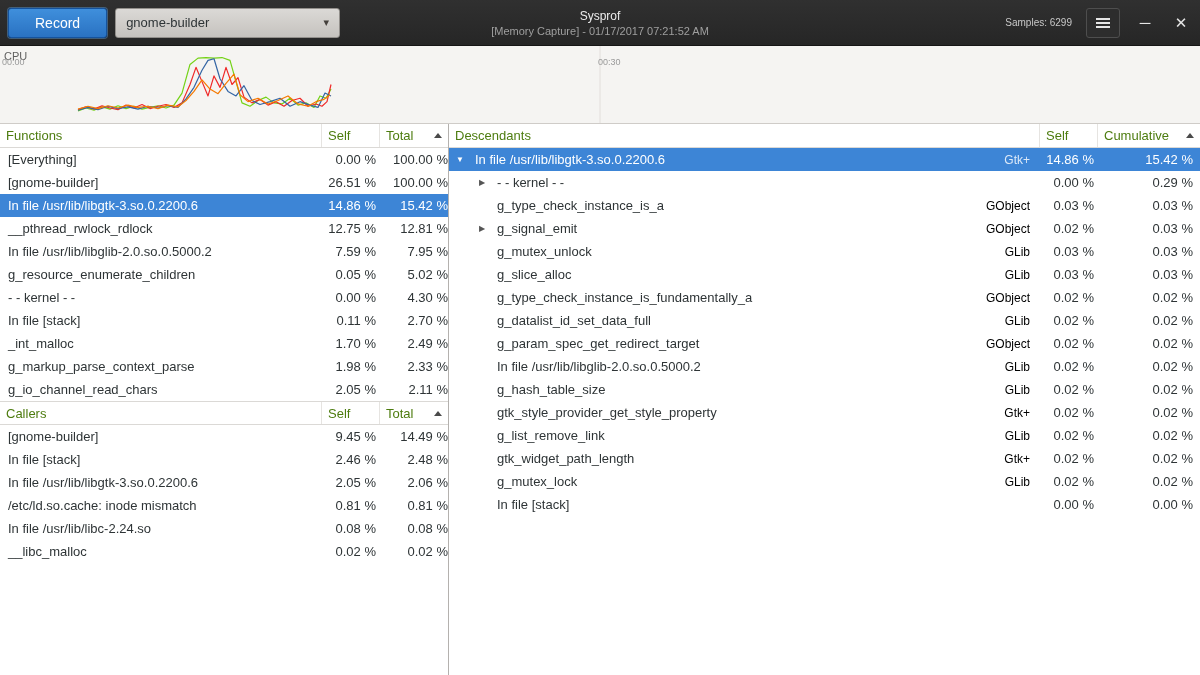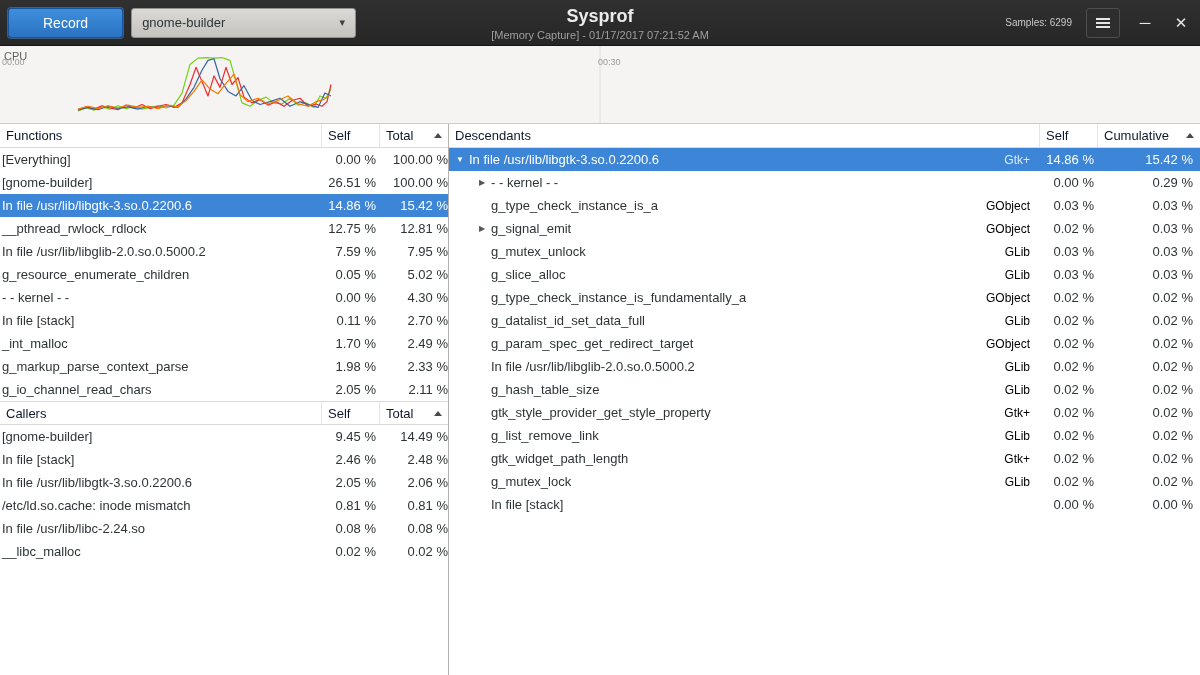--- a/index.html
+++ b/index.html
@@ -4,32 +4,32 @@
 <style>
   * { margin:0; padding:0; box-sizing:border-box; }
   html,body { width:1200px; height:675px; overflow:hidden; background:#fff;
               font-family:"Liberation Sans","DejaVu Sans",sans-serif; }
   .window { width:1200px; height:675px; display:flex; flex-direction:column; }
 
   
   .headerbar { height:46px; flex:none; background:linear-gradient(#303030,#262626);
                border-bottom:1px solid #161616; display:flex; align-items:center;
                padding:0 8px; gap:8px; position:relative; color:#eeeeec; }
-  .btn-record { height:30px; padding:0 34px; font-size:14px; color:#fff;
+  .btn-record { height:30px; padding:0 26px; font-size:14px; color:#fff;
                 background:linear-gradient(#3f8fdc,#2a72c2); border:1px solid #15539e;
                 border-radius:3px; box-shadow:0 0 0 1px rgba(90,160,224,.45); cursor:pointer;
                 font-family:inherit; }
   .btn-process { height:30px; width:225px; font-size:13px; color:#2e3436;
                  background:linear-gradient(#dbd9d6,#c5c2be); border:1px solid #928f8b;
                  border-radius:3px; display:flex; align-items:center; justify-content:space-between;
                  padding:0 10px; cursor:pointer; font-family:inherit; }
   .btn-process .chev { font-size:11px; color:#45403c; margin-left:8px; }
   .title-block { position:absolute; left:50%; top:50%; transform:translate(-50%,-50%);
                  text-align:center; pointer-events:none; }
-  .title-block .title { font-size:18px; font-weight:bold; color:#ececec; }
+  .title-block .title { font-size:12px; font-weight:normal; color:#ececec; }
   .title-block .subtitle { font-size:11px; color:#9f9f9f; margin-top:2px; }
   .header-right { margin-left:auto; display:flex; align-items:center; gap:14px; }
   .samples { font-size:10px; color:#c8c8c8; }
   .btn-menu { width:34px; height:30px; background:#2d2d2d; border:1px solid #4e4e4e;
               border-radius:3px; display:flex; align-items:center; justify-content:center; cursor:pointer; }
   .menu-glyph { width:14px; height:2px; background:#e6e6e6;
                 box-shadow:0 -4px 0 #e6e6e6, 0 4px 0 #e6e6e6; }
   .winctl { width:22px; height:22px; display:flex; align-items:center; justify-content:center;
             color:#e6e6e6; font-size:15px; cursor:pointer; }
 
@@ -40,36 +40,36 @@
   .cpu-label { position:absolute; top:4px; left:4px; font-size:11px; color:#5f5f5f; }
   .time-label { position:absolute; top:11px; font-size:9px; color:#9a9a9a; }
   .t0 { left:2px; } .t30 { left:598px; }
 
   
   .content { flex:1; display:flex; background:#fff; min-height:0; }
   .left-pane { width:449px; flex:none; border-right:1px solid #b4b1ae; display:flex; flex-direction:column; }
   .right-pane { flex:1; display:flex; flex-direction:column; min-width:0; }
 
   .thead { height:24px; flex:none; display:flex; align-items:stretch;
-           border-bottom:1px solid #dbd9d6; background:#fff; font-size:13px; color:#0f172a; }
+           border-bottom:1px solid #dbd9d6; background:#fff; font-size:13px; color:#4d7c0f; }
   .thead.with-top { border-top:1px solid #dbd9d6; }
   .hcell { display:flex; align-items:center; padding:0 6px; }
   .h-name { flex:1; border-right:1px solid #e6e4e1; min-width:0; }
   .h-self { width:58px; border-right:1px solid #e6e4e1; }
   .h-total { width:68px; justify-content:space-between; }
   .h-self-d { width:58px; border-right:1px solid #e6e4e1; }
   .h-cum { width:102px; justify-content:space-between; }
   .sort-up { width:0; height:0; border-left:4px solid transparent; border-right:4px solid transparent;
              border-bottom:5px solid #4a4a4a; margin-left:6px; }
 
   .tbody { flex:none; }
   .trow { height:23px; display:flex; align-items:center; font-size:13px; color:#2e3436;
           white-space:nowrap; cursor:default; }
   .trow.selected { background:#3d85d6; color:#fff; }
-  .c-name { flex:1; padding-left:2px; overflow:hidden; text-overflow:ellipsis; min-width:0; }
+  .c-name { flex:1; padding-left:8px; overflow:hidden; text-overflow:ellipsis; min-width:0; }
   .c-self { width:58px; text-align:right; padding-right:4px; flex:none; }
   .c-total { width:68px; text-align:right; padding-right:0; flex:none; }
 
   
   .d-table .c-self { width:58px; }
   .c-cum { width:102px; text-align:right; padding-right:7px; flex:none; }
   .c-lib { flex:none; color:#000000; font-size:12px; padding-right:10px; }
   .trow.selected .c-lib { color:#dce9f8; }
   .expander { flex:none; width:14px; font-size:8px; color:#555; text-align:center; }
   .trow.selected .expander { color:#fff; }

